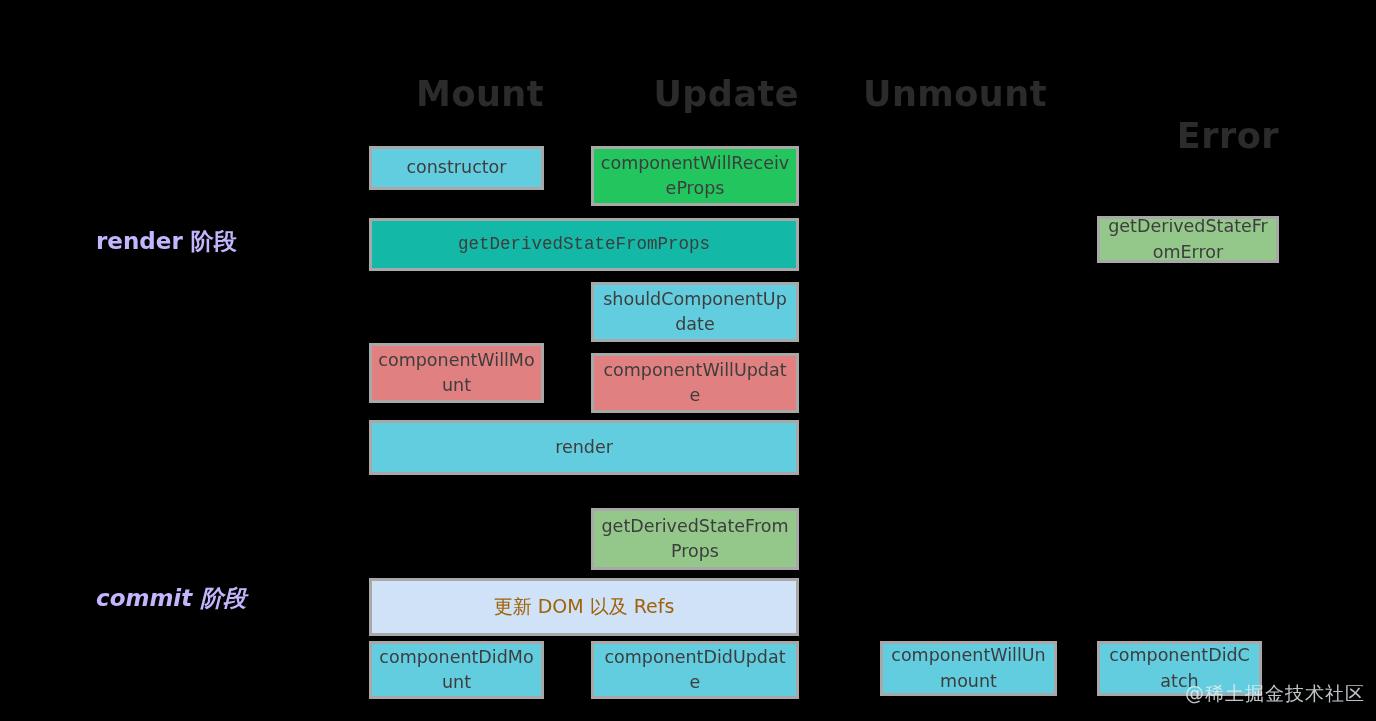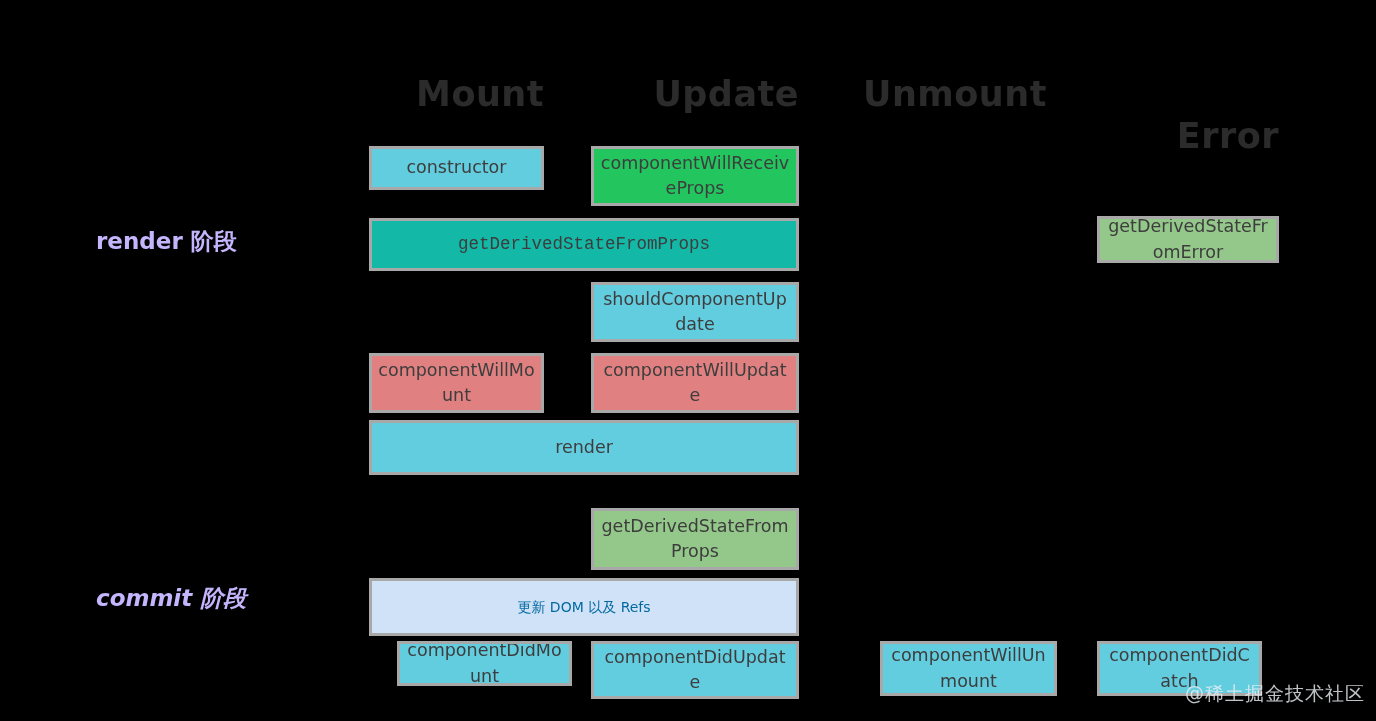--- a/index.html
+++ b/index.html
@@ -43,22 +43,22 @@
     text-align: center;
     color: #3d3d3d;
     font-size: 17.5px;
     line-height: 1.45;
     padding: 2px 6px;
     overflow: hidden;
     word-break: break-all;
   }
   .lc-box.cn {
     word-break: keep-all;
-    font-size: 14px;
-    color: #0369a1;
+    font-size: 19px;
+    color: #a16207;
   }
   .watermark {
     position: absolute;
     color: rgba(232, 238, 242, 0.82);
     font-size: 19px;
     font-weight: 400;
     white-space: nowrap;
     letter-spacing: 1px;
     user-select: none;
   }
@@ -76,24 +76,24 @@
   <div id="rowlabels">
       <div class="row-label" style="left: 96px; top: 226px;">render 阶段</div>
       <div class="row-label" style="left: 96px; top: 583px; font-style: italic;">commit 阶段</div>
     </div>
   <div id="boxes">
       <div class="lc-box" style="left: 369px; top: 146px; width: 175px; height: 44px; background: rgb(99, 205, 224);">constructor</div>
       <div class="lc-box" style="left: 591px; top: 146px; width: 208px; height: 60px; background: #22c55e;">componentWillReceiveProps</div>
       <div class="lc-box" style="left: 369px; top: 218px; width: 430px; height: 53px; background: #14b8a6; font-family: Liberation Mono, monospace;">getDerivedStateFromProps</div>
       <div class="lc-box" style="left: 1097px; top: 216px; width: 182px; height: 47px; background: rgb(148, 199, 138);">getDerivedStateFromError</div>
       <div class="lc-box" style="left: 591px; top: 282px; width: 208px; height: 60px; background: rgb(99, 205, 224);">shouldComponentUpdate</div>
-      <div class="lc-box" style="left: 369px; top: 353px; width: 175px; height: 60px; background: rgb(224, 128, 128);">componentWillMount</div>
+      <div class="lc-box" style="left: 369px; top: 343px; width: 175px; height: 60px; background: rgb(224, 128, 128);">componentWillMount</div>
       <div class="lc-box" style="left: 591px; top: 353px; width: 208px; height: 60px; background: rgb(224, 128, 128);">componentWillUpdate</div>
       <div class="lc-box" style="left: 369px; top: 420px; width: 430px; height: 55px; background: rgb(99, 205, 224);">render</div>
       <div class="lc-box" style="left: 591px; top: 508px; width: 208px; height: 62px; background: rgb(148, 199, 138);">getDerivedStateFromProps</div>
       <div class="lc-box cn" style="left: 369px; top: 578px; width: 430px; height: 58px; background: rgb(207, 226, 247);">更新 DOM 以及 Refs</div>
-      <div class="lc-box" style="left: 369px; top: 641px; width: 175px; height: 45px; background: rgb(99, 205, 224); margin-left: 28px;">componentDidMount</div>
+      <div class="lc-box" style="left: 369px; top: 641px; width: 175px; height: 58px; background: rgb(99, 205, 224);">componentDidMount</div>
       <div class="lc-box" style="left: 591px; top: 641px; width: 208px; height: 58px; background: rgb(99, 205, 224);">componentDidUpdate</div>
       <div class="lc-box" style="left: 863px; top: 641px; width: 177px; height: 55px; background: rgb(99, 205, 224); margin-left: 17px;">componentWillUnmount</div>
       <div class="lc-box" style="left: 1097px; top: 641px; width: 165px; height: 55px; background: rgb(99, 205, 224);">componentDidCatch</div>
     </div>
   <div class="watermark" style="left: 1185px; top: 681px;">@稀土掘金技术社区</div>
 </div>
 
 </body></html>

